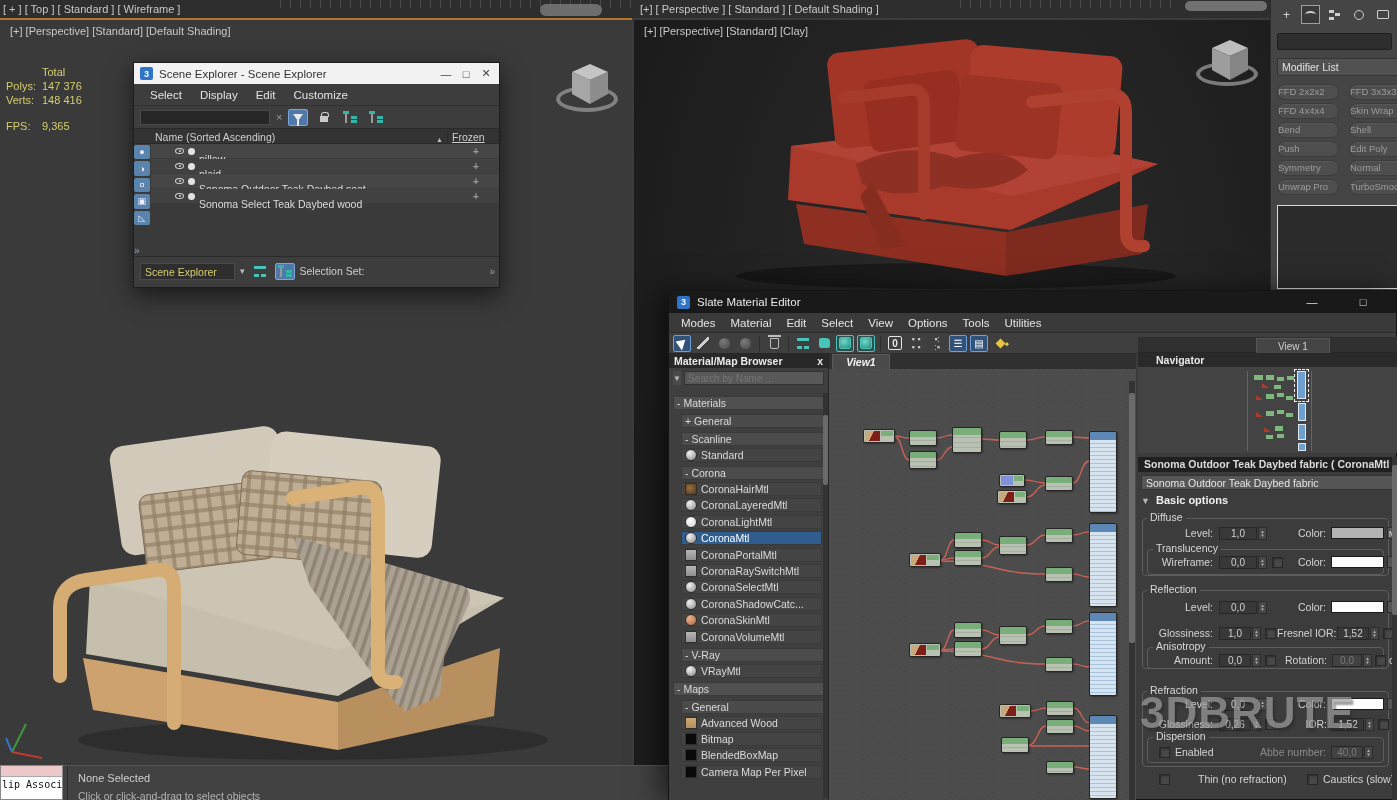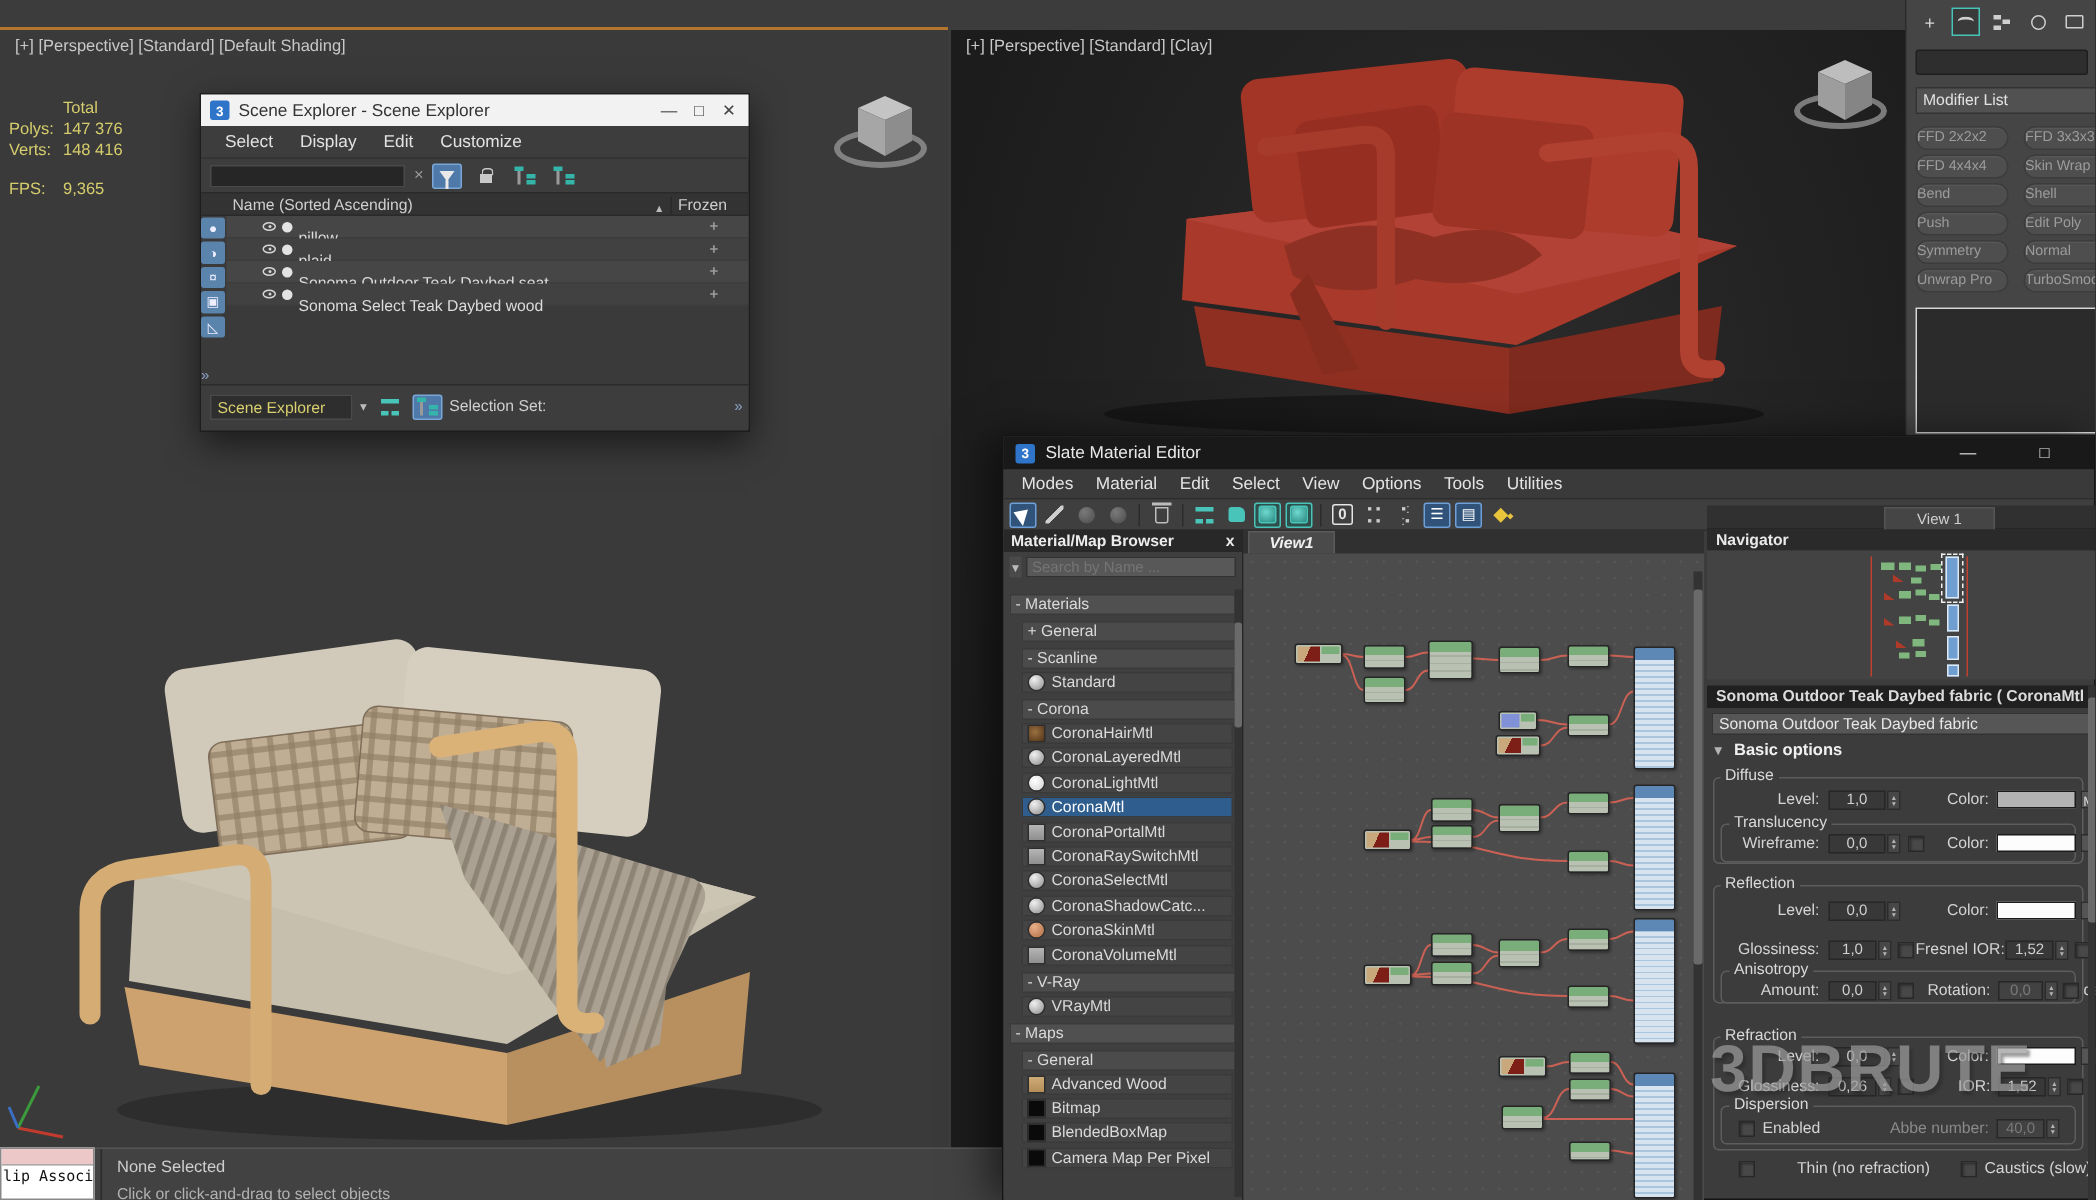--- a/index.html
+++ b/index.html
@@ -159,21 +159,21 @@
   .gn-b::after{content:"";position:absolute;right:1px;top:1px;left:17px;height:5px;background:#79ad79;}
   .gn-t{background:#b9c2b2;}
   .gn-t::before{content:"";position:absolute;left:1px;top:1px;bottom:1px;width:12px;background:#8191d8;}
   .gn-t::after{content:"";position:absolute;right:1px;top:1px;left:14px;height:5px;background:#79ad79;}
 
   
   .rcol-tabstrip{left:469px;top:46px;width:260px;height:16px;background:#303030;border-bottom:1px solid #262626;}
   .rtab{position:absolute;left:118px;top:1px;width:74px;height:15px;background:#454545;color:#cfcfcf;font-size:10px;
         text-align:center;line-height:15px;border:1px solid #555;border-bottom:none;}
   .nav-head{left:469px;top:62px;width:260px;height:14px;background:#2a2a2a;color:#e9e9e9;font-weight:bold;font-size:10.5px;
-            line-height:14px;padding-left:6px;}
+            line-height:14px;padding-left:18px;}
   .nav-map{left:469px;top:76px;width:260px;height:86px;background:#434343;overflow:hidden;}
   .mini{position:absolute;}
   .mini.g{background:#7fb77f;}
   .mini.blue{background:#6f9fd0;border:1px solid #dfe9f5;}
   .mini.tri{width:0;height:0;border-left:7px solid #b03a2a;border-top:5px solid transparent;border-bottom:0 solid transparent;}
   .mini.redline{width:1px;background:#c04030;}
   .mini.viewrect{border:1px dashed #f0f0f0;background:transparent;}
 
   
   .p-head{left:469px;top:166px;width:260px;height:15px;background:#202020;color:#dcdcdc;font-weight:bold;font-size:10.5px;
@@ -199,20 +199,28 @@
 
   .watermark{left:1140px;top:688px;z-index:60;font-size:44px;font-weight:bold;color:#9b9b9b;opacity:.72;
              letter-spacing:1px;text-shadow:2px 3px 2px rgba(35,35,35,.6);}
   svg{display:block;}
 </style>
 </head>
 <body>
 
 <div class="stage">
 
+  <div class="abs topstrip">
+    <div class="abs ticks" style="left:280px;width:352px;"></div>
+    <div class="abs ticks" style="left:960px;width:220px;"></div>
+    <span class="abs txt vp-label" style="left:3px;top:3px;">[ + ] [ Top ] [ Standard ] [ Wireframe ]</span>
+    <span class="abs txt vp-label" style="left:640px;top:3px;">[+] [ Perspective ] [ Standard ] [ Default Shading ]</span>
+    <div class="abs" style="left:540px;top:4px;width:62px;height:12px;background:#7d7d7d;border-radius:6px;opacity:.8;"></div>
+    <div class="abs" style="left:1185px;top:1px;width:82px;height:10px;background:#828282;border-radius:5px;opacity:.8;"></div>
+  </div>
   <div class="abs orange-line"></div>
 
   <div class="abs vp-left">
     <span class="abs txt vp-label" style="left:10px;top:5px;">[+] [Perspective] [Standard] [Default Shading]</span>
     <span class="abs txt stats" style="left:42px;top:46px;">Total</span>
     <span class="abs txt stats" style="left:6px;top:60px;">Polys:</span>
     <span class="abs txt stats" style="left:42px;top:60px;">147 376</span>
     <span class="abs txt stats" style="left:6px;top:74px;">Verts:</span>
     <span class="abs txt stats" style="left:42px;top:74px;">148 416</span>
     <span class="abs txt stats" style="left:6px;top:100px;">FPS:</span>
@@ -360,21 +368,21 @@
       <div class="tbtn">
           <div class="treeicon"></div>
         </div>
       <div class="tbtn">
           <div class="treeicon"></div>
         </div>
     </div>
     <div class="se-header">
       <span style="margin-left:21px;flex:1;">Name (Sorted Ascending)</span>
       <span style="font-size:7px;color:#bbb;">▲</span>
-      <span style="width:52px;margin-left:4px;border-left:1px solid #2a2a2a;padding-left:4px;">Frozen</span>
+      <span style="width:52px;margin-left:4px;border-left:1px solid #2a2a2a;padding-left:4px;text-decoration:underline;">Frozen</span>
     </div>
     <div class="se-body">
       <div class="se-strip">
         <div class="sicon">●</div>
         <div class="sicon">◑</div>
         <div class="sicon">¤</div>
         <div class="sicon">▣</div>
         <div class="sicon">◺</div>
         <span class="chev" style="margin-top:18px;">»</span>
       </div>

